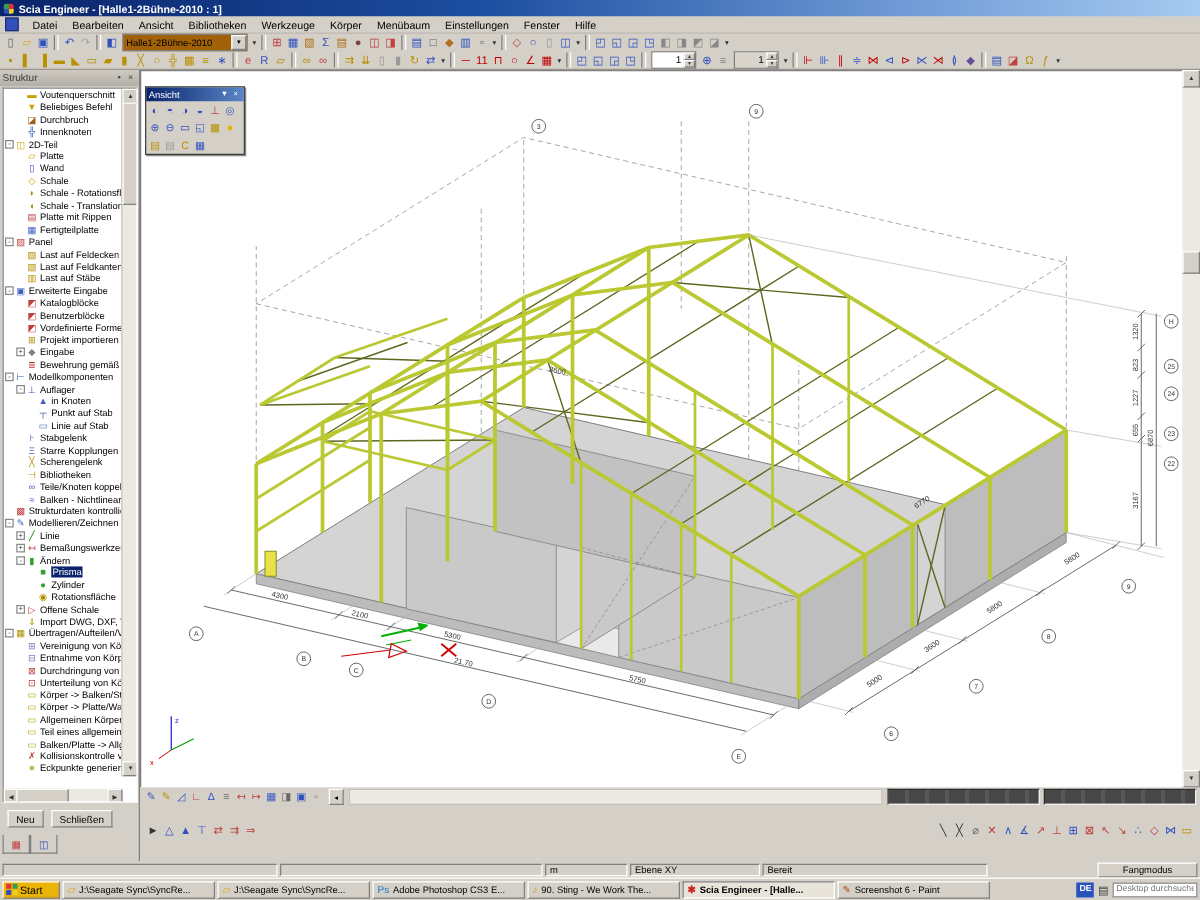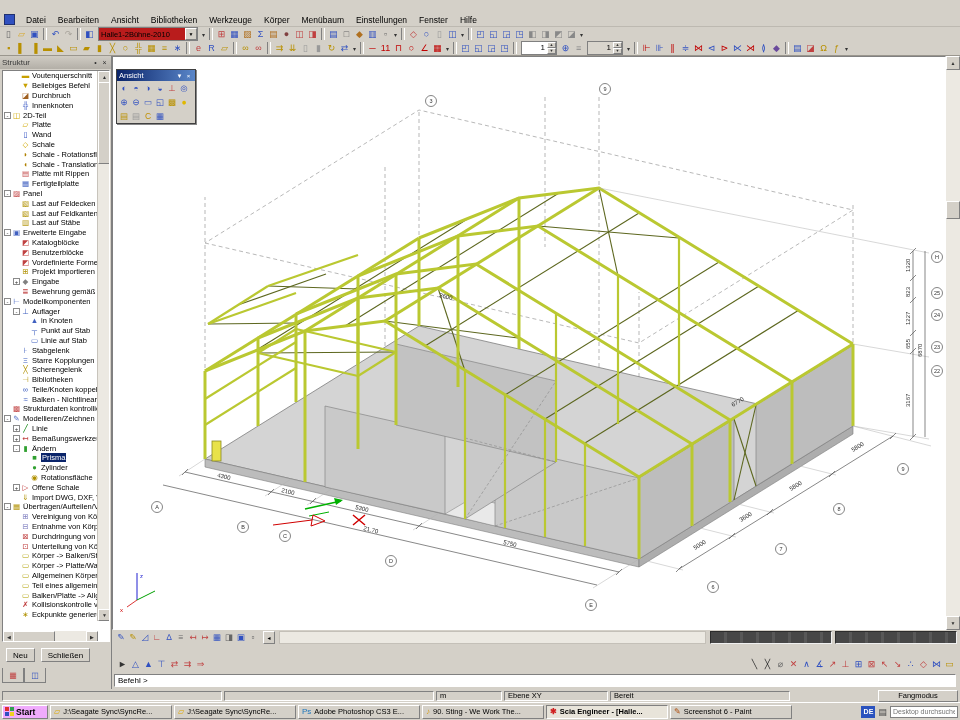--- a/index.html
+++ b/index.html
@@ -24,21 +24,21 @@
 
   
   .tbrow{position:absolute;left:0;width:960px;display:flex;align-items:center;padding-left:2px;box-sizing:border-box;}
   #tb1{top:27px;height:14px;}
   #tb2{top:41px;height:15px;border-bottom:1px solid #9a968e;}
   .tbgrp{display:flex;align-items:center;height:14px;}
   .tbi{width:13px;height:13px;display:flex;align-items:center;justify-content:center;
     font-size:9px;line-height:13px;cursor:default;}
   .sep{width:2px;height:12px;border-left:1px solid #808080;border-right:1px solid #fff;margin:0 2px;}
   .ddot{font-size:6px;color:#333;margin:0 2px;}
-  .combo{width:96px;height:12px;background:#b91c1c;border:1px solid #808080;display:flex;align-items:center;
+  .combo{width:96px;height:12px;background:#a16207;border:1px solid #808080;display:flex;align-items:center;
     justify-content:space-between;font-size:7.5px;padding-left:2px;margin:0 2px;}
   .combo .arr{width:10px;height:10px;background:#d4d0c8;border:1px solid;border-color:#fff #808080 #808080 #fff;
     font-size:5px;display:flex;align-items:center;justify-content:center;}
   .spin{width:34px;height:12px;border:1px solid #808080;display:flex;margin:0 2px;}
   .spin .val{flex:1;text-align:right;padding-right:2px;font-size:8px;line-height:11px;}
   .spin.white .val{background:#fff;} .spin.gray .val{background:#d9d5cd;}
   .spin .ud{width:9px;display:flex;flex-direction:column;}
   .spin .ud div{flex:1;background:#d4d0c8;border:1px solid;border-color:#fff #808080 #808080 #fff;
     font-size:4px;line-height:4px;text-align:center;color:#333;}
 
@@ -124,42 +124,46 @@
   #statusbar{position:absolute;left:0;top:689px;width:960px;height:13px;background:#d4d0c8;
     display:flex;align-items:center;gap:2px;padding:1px 2px;box-sizing:border-box;}
   .sfield{height:10px;border:1px solid;border-color:#808080 #fff #fff #808080;font-size:7.5px;
     display:flex;align-items:center;padding-left:3px;box-sizing:border-box;}
   #snapbtn{margin-left:auto;width:78px;height:10px;background:#d4d0c8;border:1px solid;
     border-color:#fff #808080 #808080 #fff;font-size:7.5px;display:flex;align-items:center;justify-content:center;}
 
   
   #taskbar{position:absolute;left:0;top:702px;width:960px;height:18px;background:#d4d0c8;
     border-top:1px solid #fff;display:flex;align-items:center;gap:2px;padding:0 2px;box-sizing:border-box;}
-  #startbtn{width:46px;height:14px;background:#f0abfc;border:1px solid;border-color:#fff #808080 #808080 #fff;
-    display:flex;align-items:center;gap:2px;padding-left:2px;box-sizing:border-box;font-weight:bold;font-size:8.5px;}
+  #startbtn{width:46px;height:14px;background:#eab308;border:1px solid;border-color:#fff #808080 #808080 #fff;
+    display:flex;align-items:center;gap:2px;padding-left:2px;box-sizing:border-box;font-weight:normal;font-size:8.5px;}
   .flag{display:grid;grid-template-columns:4px 4px;grid-template-rows:4px 4px;gap:1px;}
   .flag i{display:block;} .flag .f1{background:#e03030;} .flag .f2{background:#30a050;}
   .flag .f3{background:#3050c0;} .flag .f4{background:#f0d020;}
   .titem{width:122px;height:14px;background:#d4d0c8;border:1px solid;border-color:#fff #808080 #808080 #fff;
     display:flex;align-items:center;gap:3px;padding:0 3px;box-sizing:border-box;font-size:7.5px;white-space:nowrap;overflow:hidden;}
   .titem .ic{font-size:8px;} .titem.active{border-color:#808080 #fff #fff #808080;background:#e8e4da;font-weight:bold;}
   #tray{margin-left:auto;display:flex;align-items:center;gap:3px;}
   #langbadge{width:14px;height:12px;background:#2a52be;color:#fff;font-size:7px;font-weight:bold;
     display:flex;align-items:center;justify-content:center;}
   #trayprint{font-size:9px;color:#444;}
   #desksearch{width:68px;height:12px;border:1px solid #808080;background:#fff;font-size:7px;
     font-family:inherit;color:#777;padding:0 2px;box-sizing:border-box;}
 
   svg text{font-family:"Liberation Sans",sans-serif;}
 </style>
 </head>
 <body>
 
 <div id="app">
 
+  <div id="titlebar">
+    <span class="appicon"></span>
+    <span class="ttext">Scia Engineer - [Halle1-2Bühne-2010 : 1]</span>
+  </div>
 
   <div id="menubar">
     <span class="sysico"></span>
     <span style="display:flex;">
 
     <span class="menu-item">Datei</span>
         <span class="menu-item">Bearbeiten</span>
         <span class="menu-item">Ansicht</span>
         <span class="menu-item">Bibliotheken</span>
         <span class="menu-item">Werkzeuge</span>
@@ -984,23 +988,20 @@
           <span class="tbi ic" style="color: rgb(48, 80, 192);">⊞</span>
           <span class="tbi ic" style="color: rgb(192, 64, 64);">⊠</span>
           <span class="tbi ic" style="color: rgb(192, 64, 64);">↖</span>
           <span class="tbi ic" style="color: rgb(192, 64, 64);">↘</span>
           <span class="tbi ic" style="color: rgb(48, 80, 192);">∴</span>
           <span class="tbi ic" style="color: rgb(192, 64, 64);">◇</span>
           <span class="tbi ic" style="color: rgb(48, 80, 192);">⋈</span>
           <span class="tbi ic" style="color: rgb(184, 144, 0);">▭</span>
         </span>
     </div>
-    <div id="cmdinput">
-      <span>Befehl &gt;</span>
-    </div>
   </div>
 
   <div id="statusbar">
     <span class="sfield" style="width:220px;"></span>
     <span class="sfield" style="width:210px;"></span>
     <span class="sfield" style="width:66px;">m</span>
     <span class="sfield" style="width:104px;">Ebene XY</span>
     <span class="sfield" style="width:180px;">Bereit</span>
     <span id="snapbtn">Fangmodus</span>
   </div>

